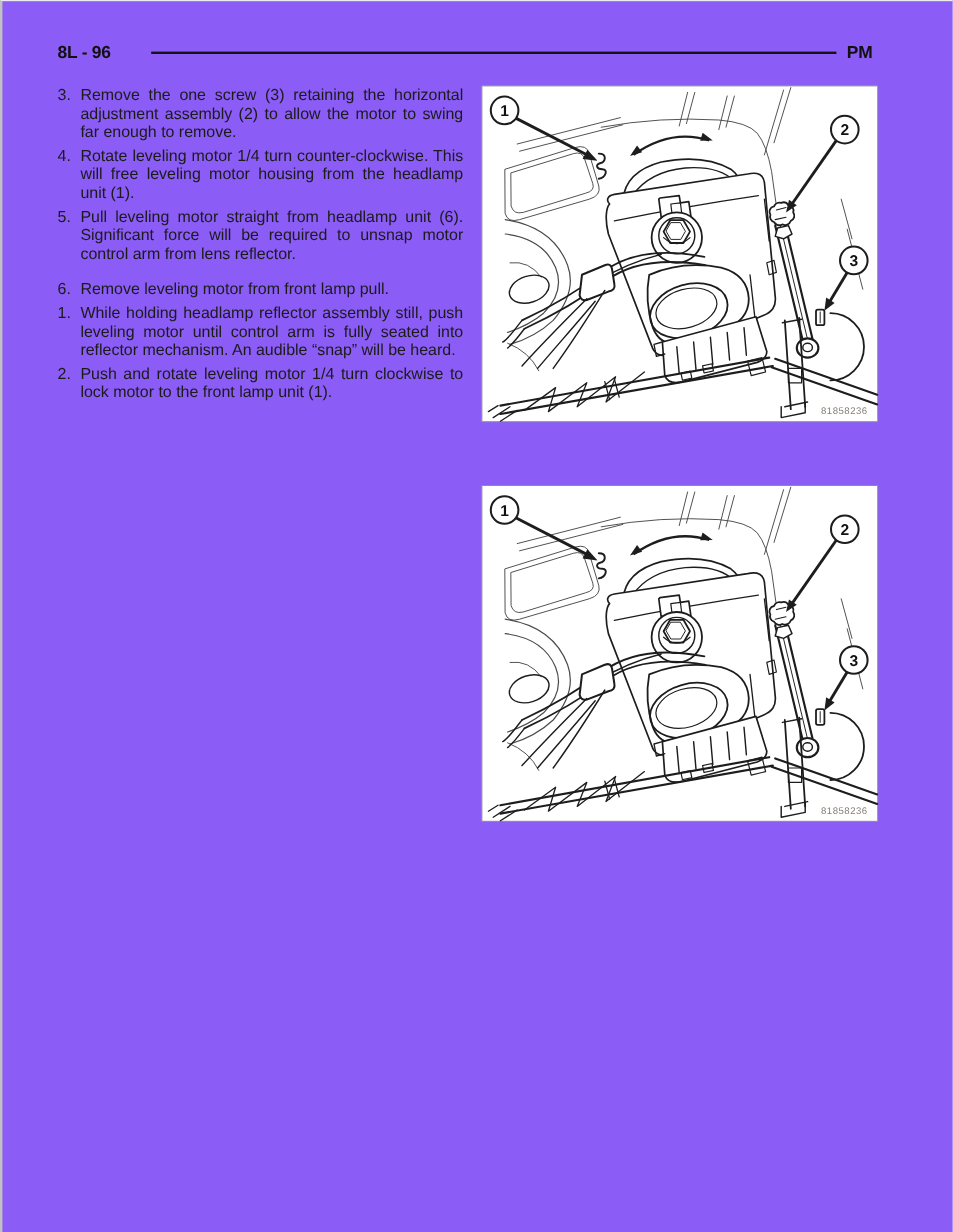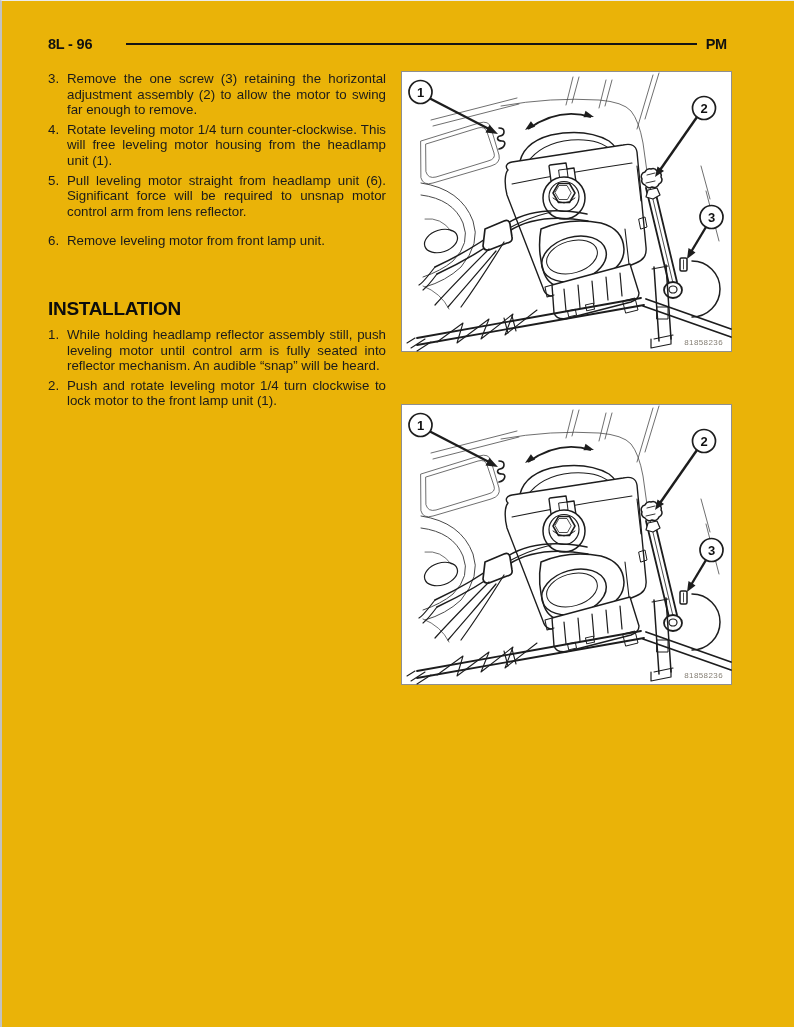--- a/index.html
+++ b/index.html
@@ -1,17 +1,17 @@
 <!DOCTYPE html>
 <html><head>
 <meta charset="utf-8">
 <style>
   html,body { margin:0; padding:0; background:#ffffff; }
   .page {
-    position:relative; width:794px; height:1027px; background:#eab308;
+    position:relative; width:794px; height:1027px; background:#8b5cf6;
     font-family:"Liberation Sans","DejaVu Sans",sans-serif; color:#1b1b1b;
     border-left:2px solid #c2c2c2; border-top:1px solid #ececec;
     box-sizing:border-box; overflow:hidden;
   }
   
   .hdr {
     position:absolute; left:46px; right:67px; top:35px;
     display:flex; align-items:center;
     font-weight:bold; font-size:14.5px; letter-spacing:-0.2px; line-height:16px;
     white-space:nowrap; color:#111;
@@ -60,24 +60,23 @@
       <p>Rotate leveling motor 1/4 turn counter-clockwise. This will free leveling motor housing from the headlamp unit (1).</p>
     </div>
     <div class="step">
       <span class="num">5.</span>
       <p>Pull leveling motor straight from headlamp unit (6). Significant force will be required to unsnap motor control arm from lens reflector.</p>
     </div>
 
 
     <div class="step final">
       <span class="num">6.</span>
-      <p>Remove leveling motor from front lamp unit.</p>
-    </div>
-
-    <h2 class="inst">INSTALLATION</h2>
+      <p>Remove leveling motor from front lamp pull.</p>
+    </div>
+
 
     <div class="step">
       <span class="num">1.</span>
       <p>While holding headlamp reflector assembly still, push leveling motor until control arm is fully seated into reflector mechanism. An audible “snap” will be heard.</p>
     </div>
     <div class="step">
       <span class="num">2.</span>
       <p>Push and rotate leveling motor 1/4 turn clockwise to lock motor to the front lamp unit (1).</p>
     </div>
   </div>

